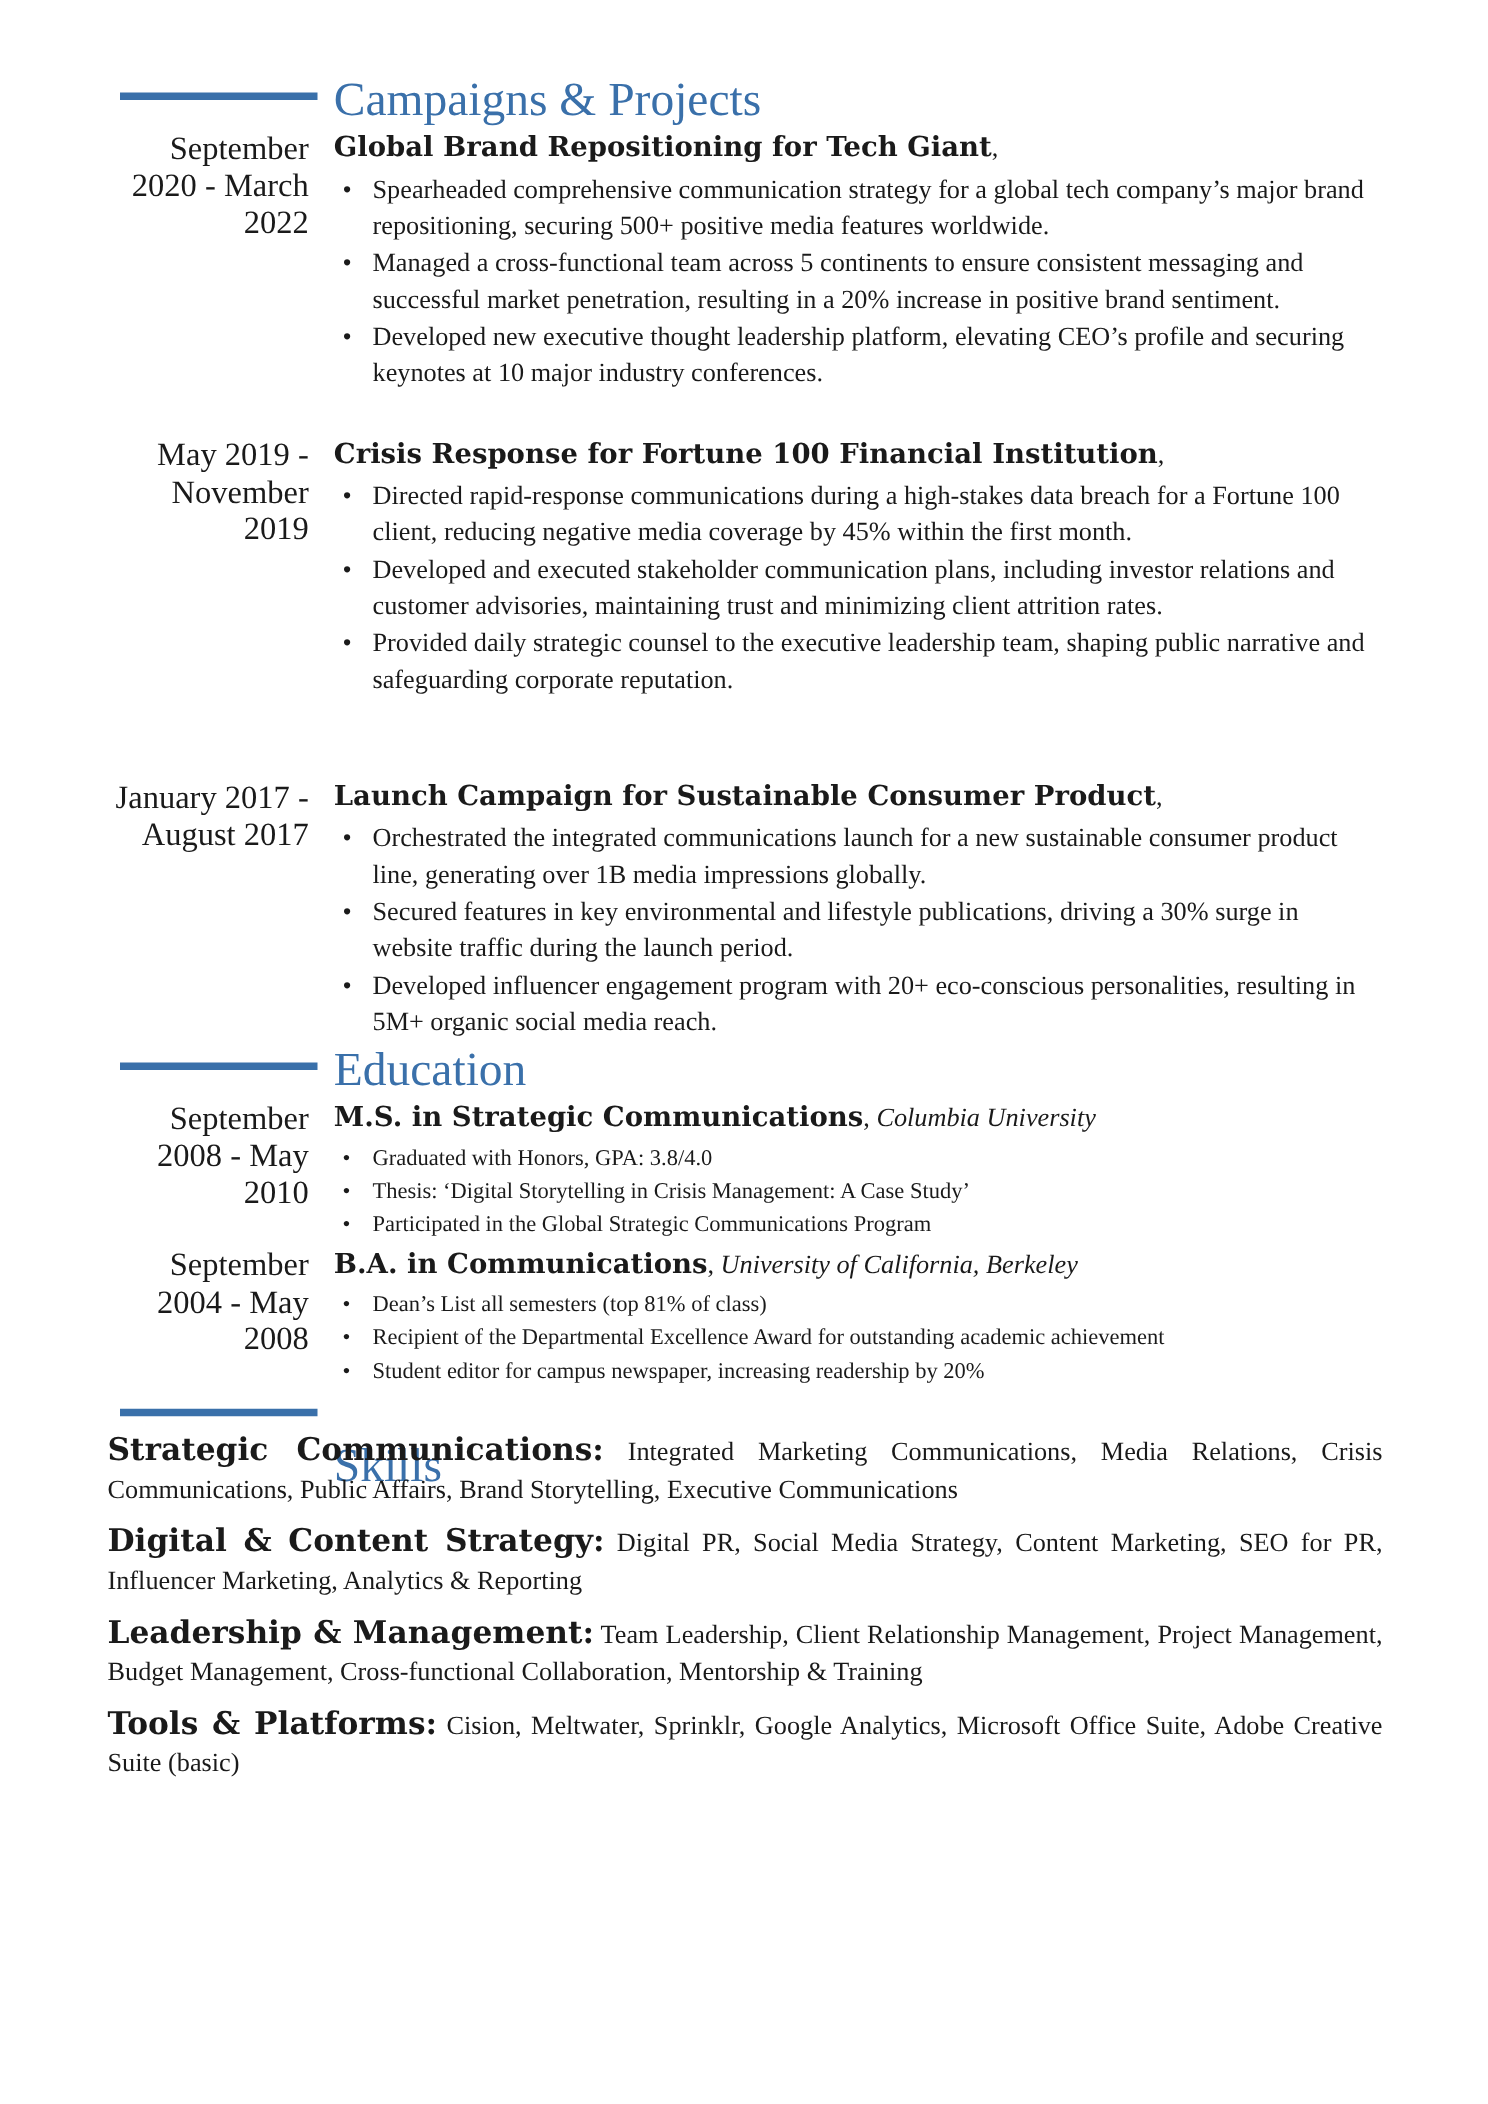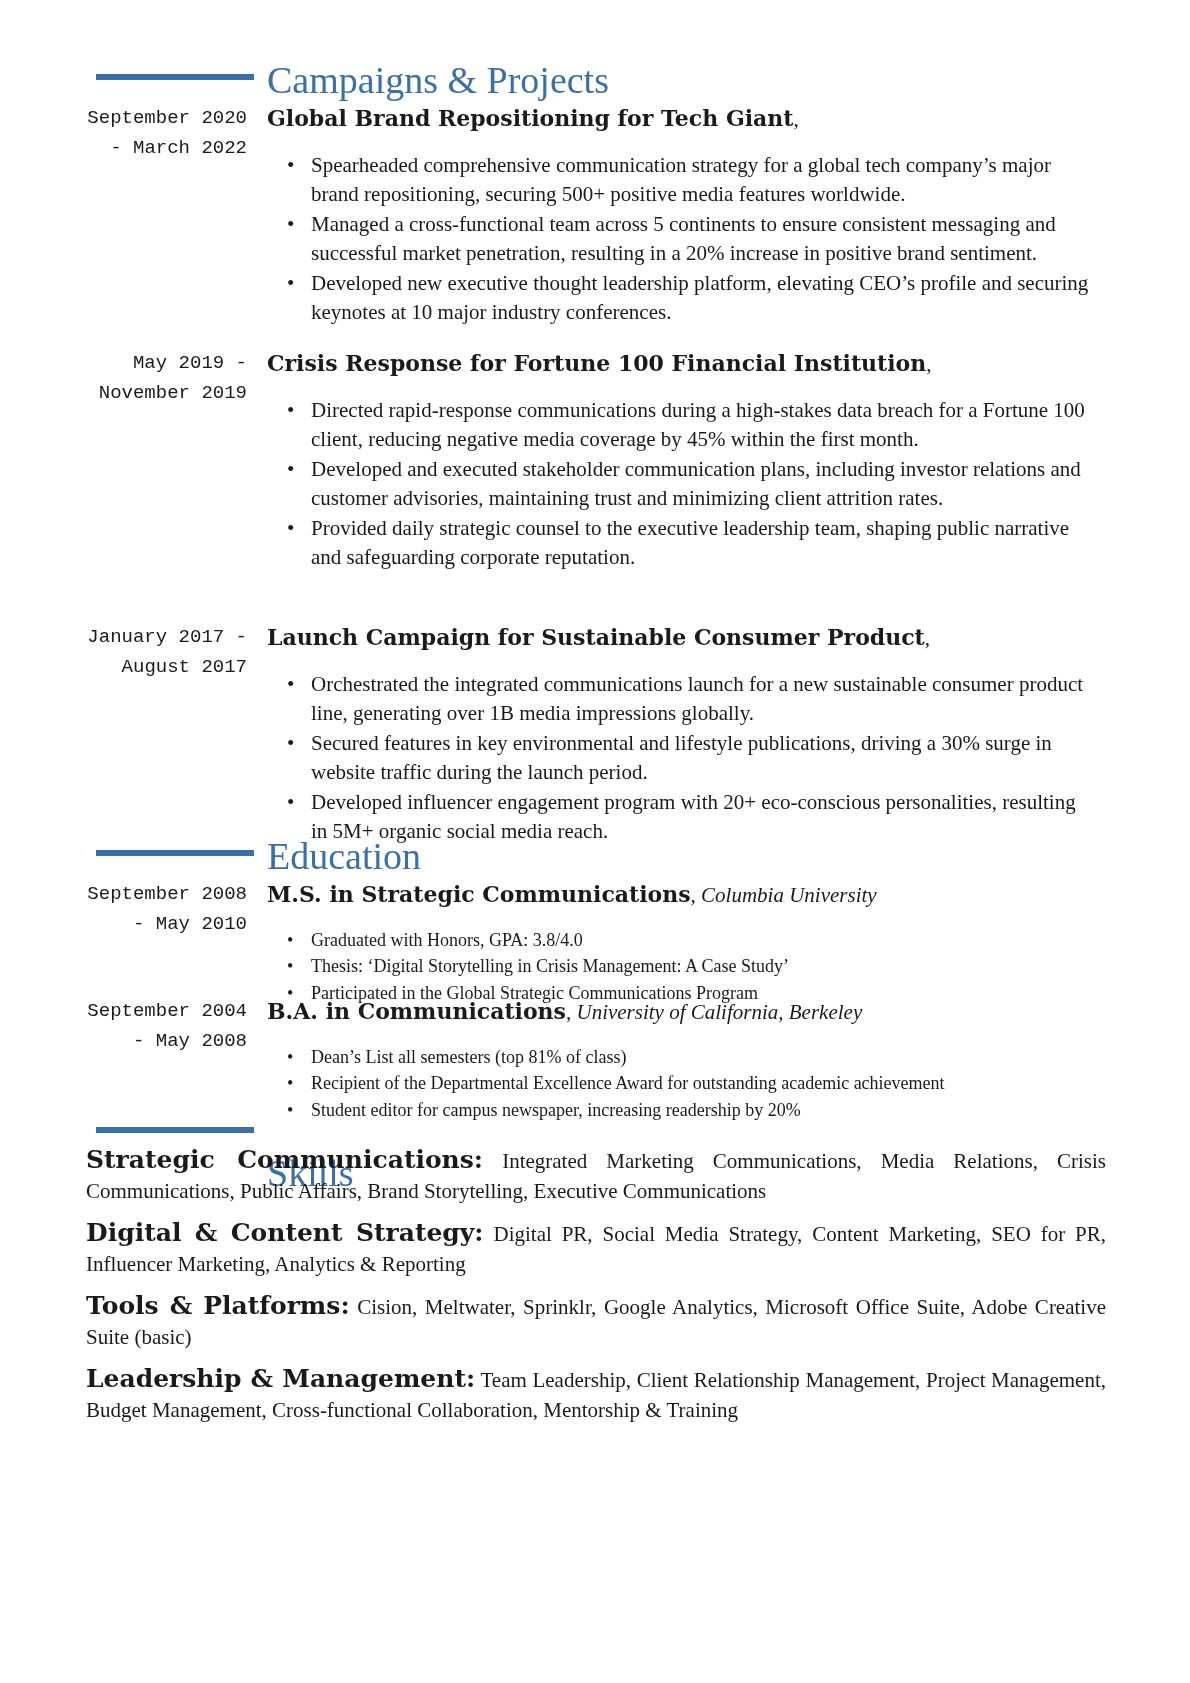--- a/index.html
+++ b/index.html
@@ -2,24 +2,24 @@
 <html><head>
 <meta charset="utf-8">
 <style>
   html, body { margin: 0; padding: 0; background: #ffffff; }
   body { width: 1190px; height: 1683px; position: relative; font-family: "DejaVu Serif", "Liberation Serif", serif; color: #1a1a1a; }
   .page { position: absolute; left: 0; top: 0; width: 1190px; }
   .section-head { position: absolute; left: 0; height: 40px; }
   .section-head .bar { position: absolute; left: 96px; width: 158px; height: 6px; background: #3a70aa; }
   .section-head .title { position: absolute; left: 267px; font-family: "Liberation Serif", serif; font-size: 38px; color: #3a70aa; white-space: nowrap; }
   .entry { position: absolute; left: 0; width: 1190px; }
-  .date { position: absolute; right: 943px; width: 160px; text-align: right; font-family: Liberation Mono, monospace; font-size: 19px; line-height: 29.5px; }
+  .date { position: absolute; right: 943px; width: 160px; text-align: right; font-family: Liberation Serif, serif; font-size: 26px; line-height: 29.5px; }
   .content { position: absolute; left: 267px; width: 838px; font-family: "Liberation Serif", serif; font-size: 21px; line-height: 29.5px; }
   .content .heading b { font-family: "DejaVu Serif", serif; font-size: 22px; font-weight: bold; }
-  .content ul { margin: 16px; padding: 0; list-style: none; }
+  .content ul { margin: 3px; padding: 0; list-style: none; }
   .content li { position: relative; padding-left: 28px; }
   .content li::before { content: "•"; position: absolute; left: 4px; top: 0; }
   .edu .content { font-size: 18px; }
   .edu .content li { line-height: 26.5px; }
   .edu .content .heading { font-size: 21px; line-height: 29.5px; }
   .edu .content .heading i { font-style: italic; }
   .skills { position: absolute; left: 86px; width: 1020px; font-family: "Liberation Serif", serif; font-size: 21px; line-height: 29.5px; text-align: justify; }
   .skills p { margin: 0 0 12px 0; }
   .skills b { font-family: "DejaVu Serif", serif; font-size: 25px; }
 </style>
@@ -99,17 +99,17 @@
   </div>
 
   <div class="section-head" style="top:1111px;">
     <div class="bar" style="top:16px;"></div>
     <div class="title" style="top:0px;margin-top:40px;">Skills</div>
   </div>
 
   <div class="skills" style="top:1145px;">
     <p><b>Strategic Communications:</b> <span>Integrated Marketing Communications, Media Relations, Crisis Communications, Public Affairs, Brand Storytelling, Executive Communications</span></p>
     <p><b>Digital &amp; Content Strategy:</b> <span>Digital PR, Social Media Strategy, Content Marketing, SEO for PR, Influencer Marketing, Analytics &amp; Reporting</span></p>
+    <p><b>Leadership &amp; Management:</b> <span>Team Leadership, Client Relationship Management, Project Management, Budget Management, Cross-functional Collaboration, Mentorship &amp; Training</span></p>
     <p><b>Tools &amp; Platforms:</b> <span>Cision, Meltwater, Sprinklr, Google Analytics, Microsoft Office Suite, Adobe Creative Suite (basic)</span></p>
-    <p><b>Leadership &amp; Management:</b> <span>Team Leadership, Client Relationship Management, Project Management, Budget Management, Cross-functional Collaboration, Mentorship &amp; Training</span></p>
   </div>
 
 </div>
 
 </body></html>

